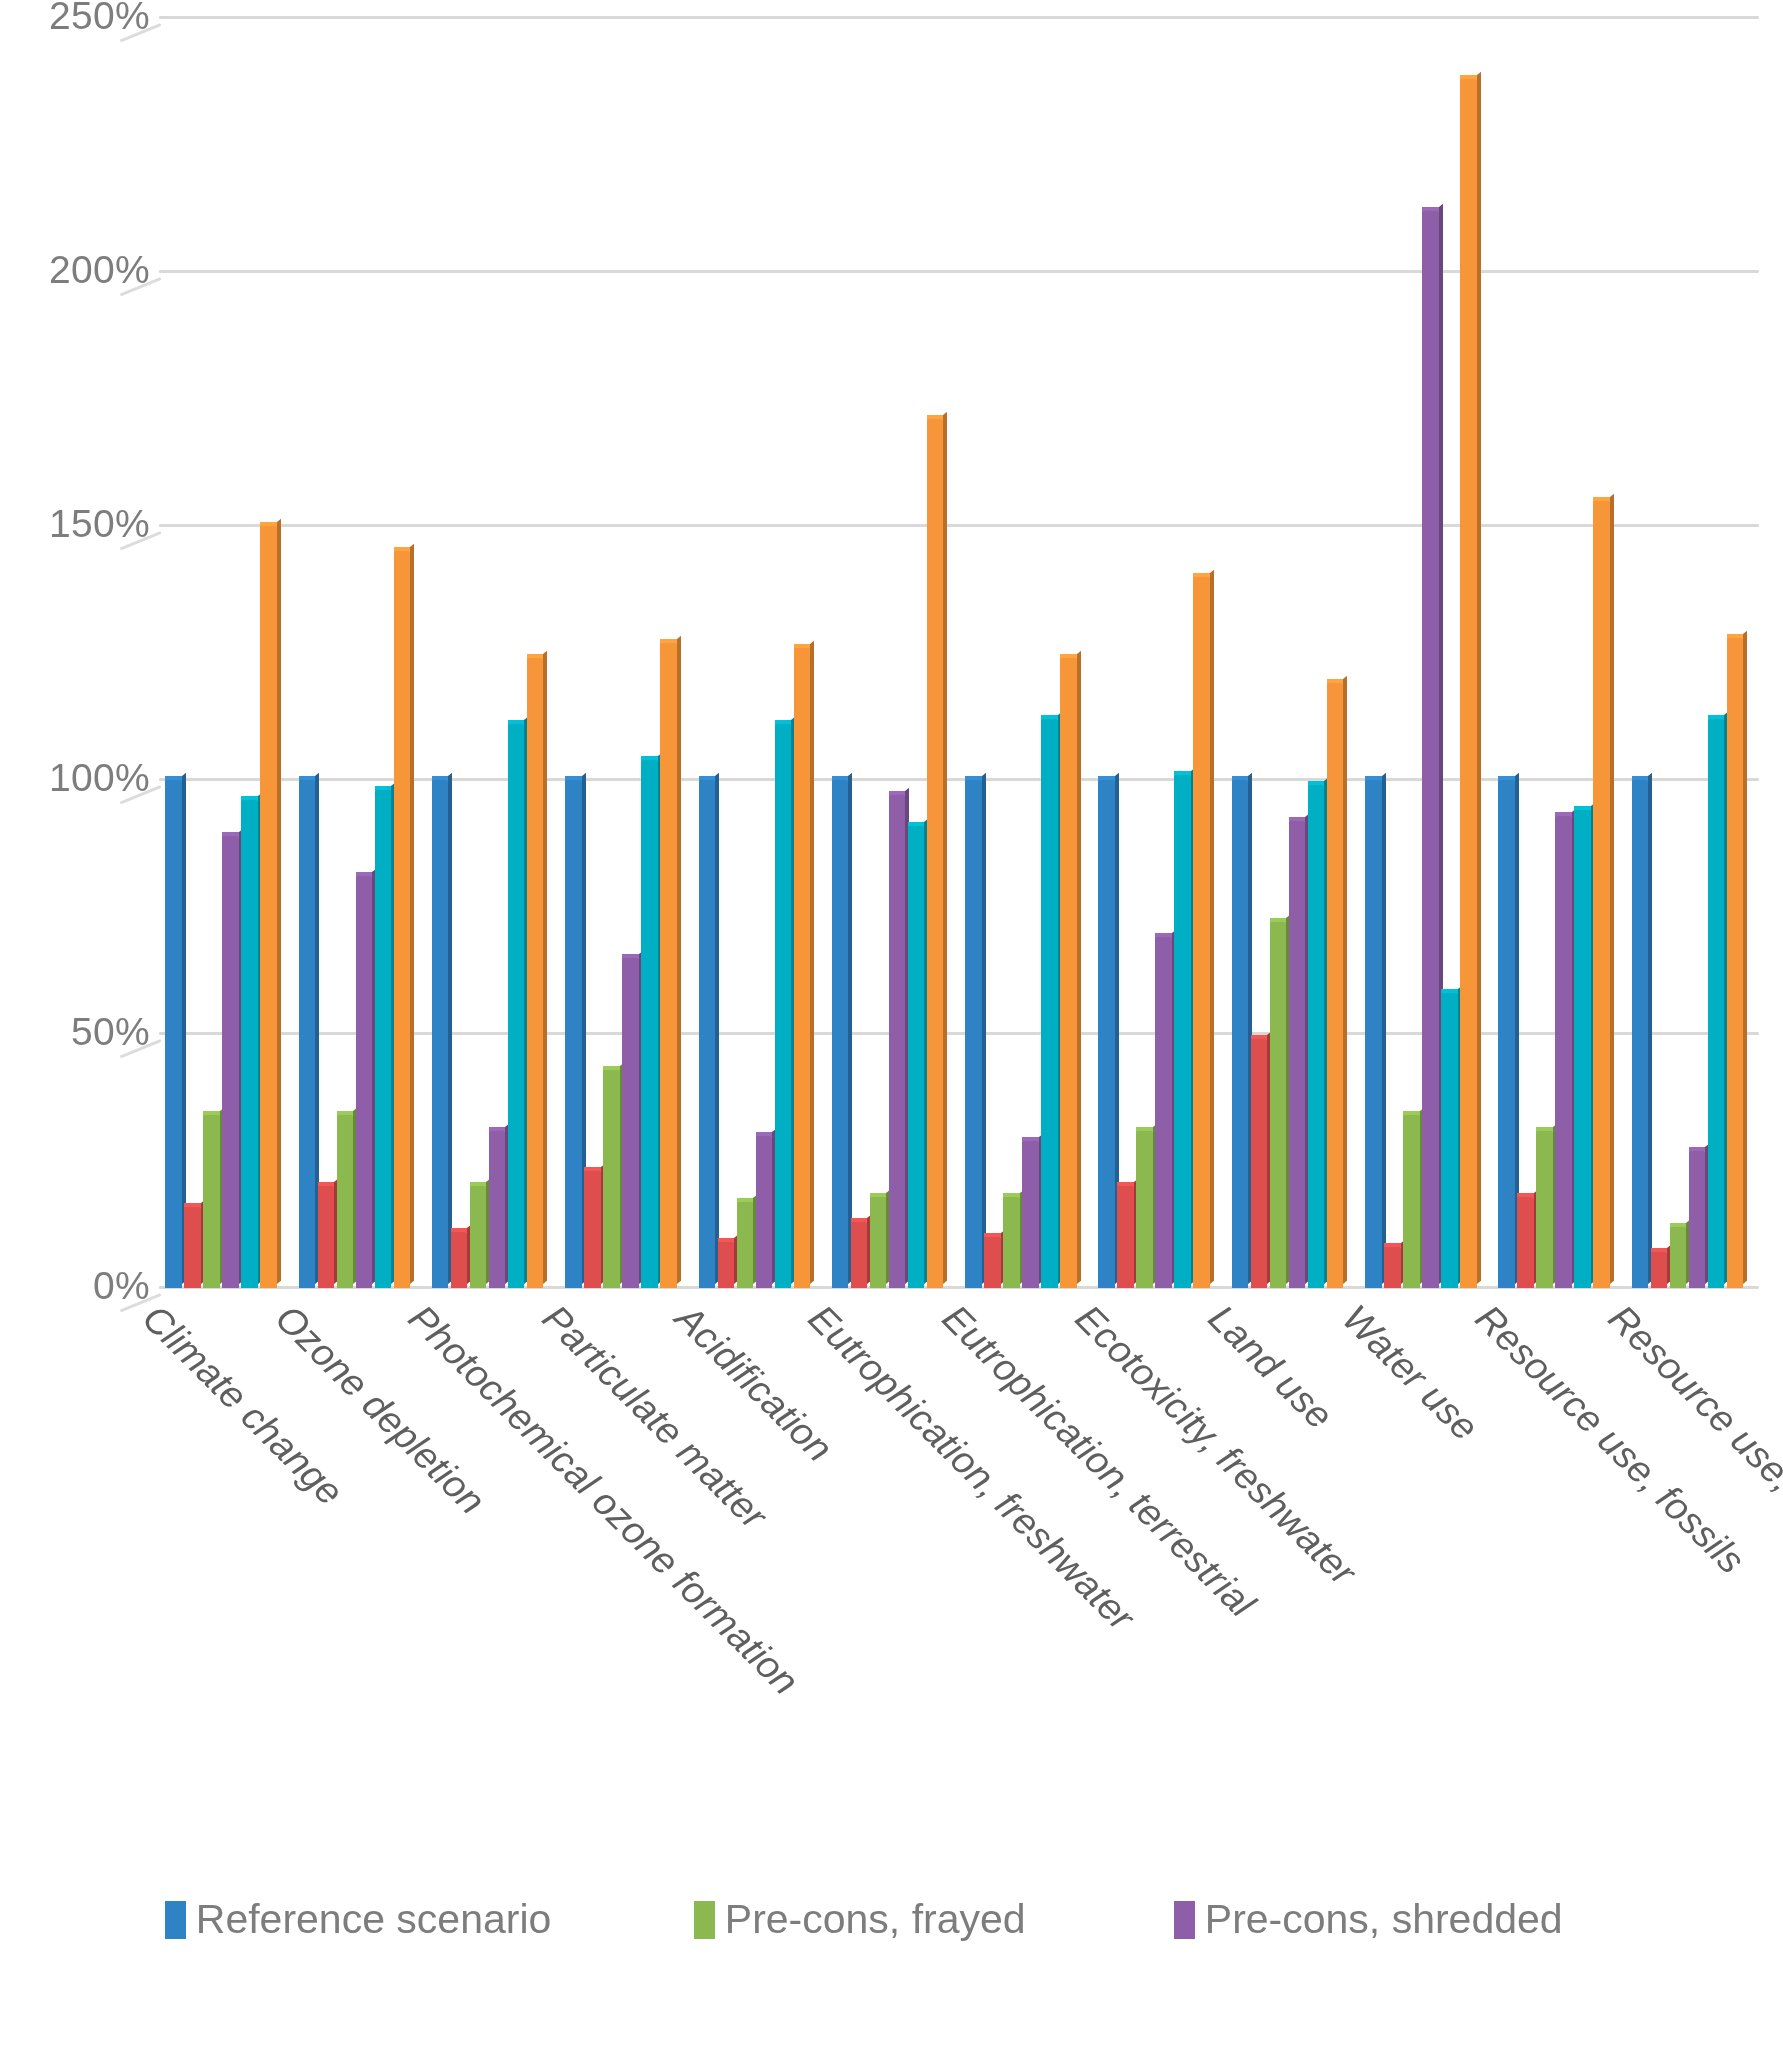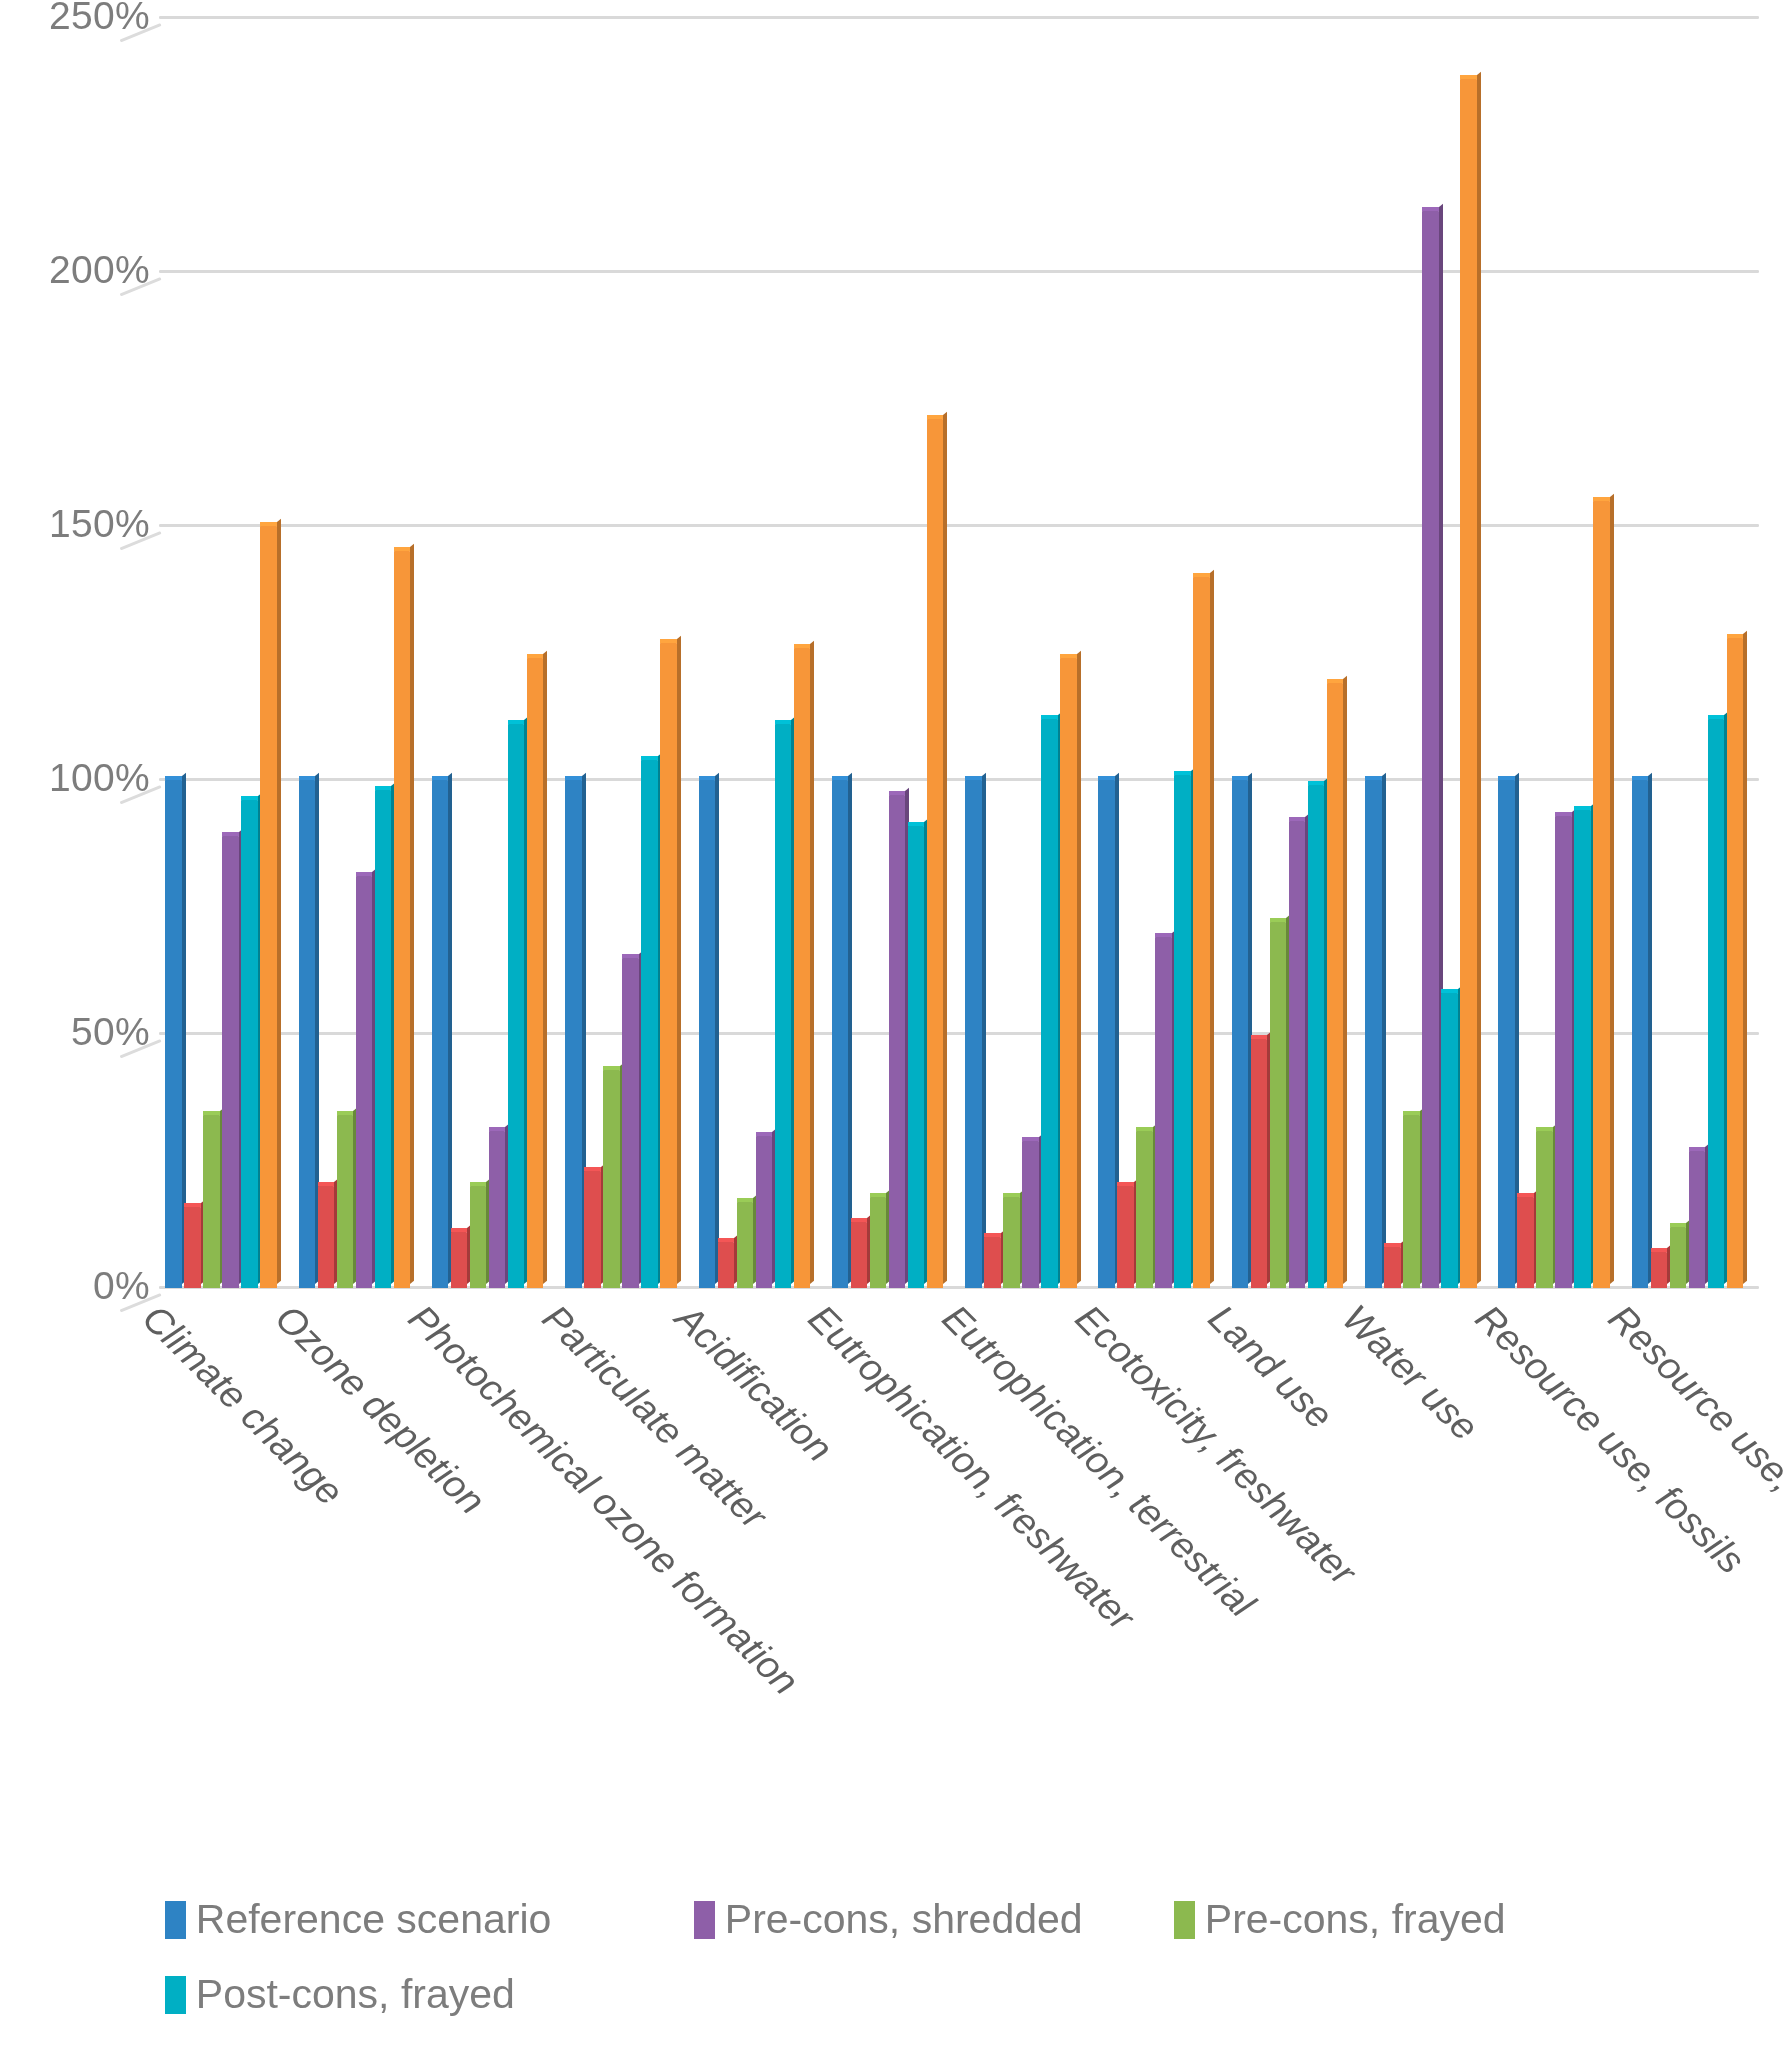--- a/index.html
+++ b/index.html
@@ -448,27 +448,23 @@
       <div class="xlabel" style="left: 1337px;">Resource use, fossils</div>
       <div class="xlabel" style="left: 1470px;">Resource use, minerals and metals</div>
     </div>
 
   <div id="legend">
       <div class="legend-item">
         <span class="swatch" style="background: rgb(46, 131, 196);"></span>
         <span class="legend-label">Reference scenario</span>
       </div>
       <div class="legend-item">
+        <span class="swatch" style="background: rgb(140, 185, 79);"></span>
+        <span class="legend-label">Pre-cons, frayed</span>
+      </div>
+      <div class="legend-item">
         <span class="swatch" style="background: rgb(142, 95, 168);"></span>
         <span class="legend-label">Pre-cons, shredded</span>
       </div>
-      <div class="legend-item">
-        <span class="swatch" style="background: rgb(140, 185, 79);"></span>
-        <span class="legend-label">Pre-cons, frayed</span>
-      </div>
-      <div class="legend-item">
-        <span class="swatch" style="background: rgb(0, 175, 196);"></span>
-        <span class="legend-label">Post-cons, frayed</span>
-      </div>
     </div>
 
 </div>
 
 
 </body></html>

